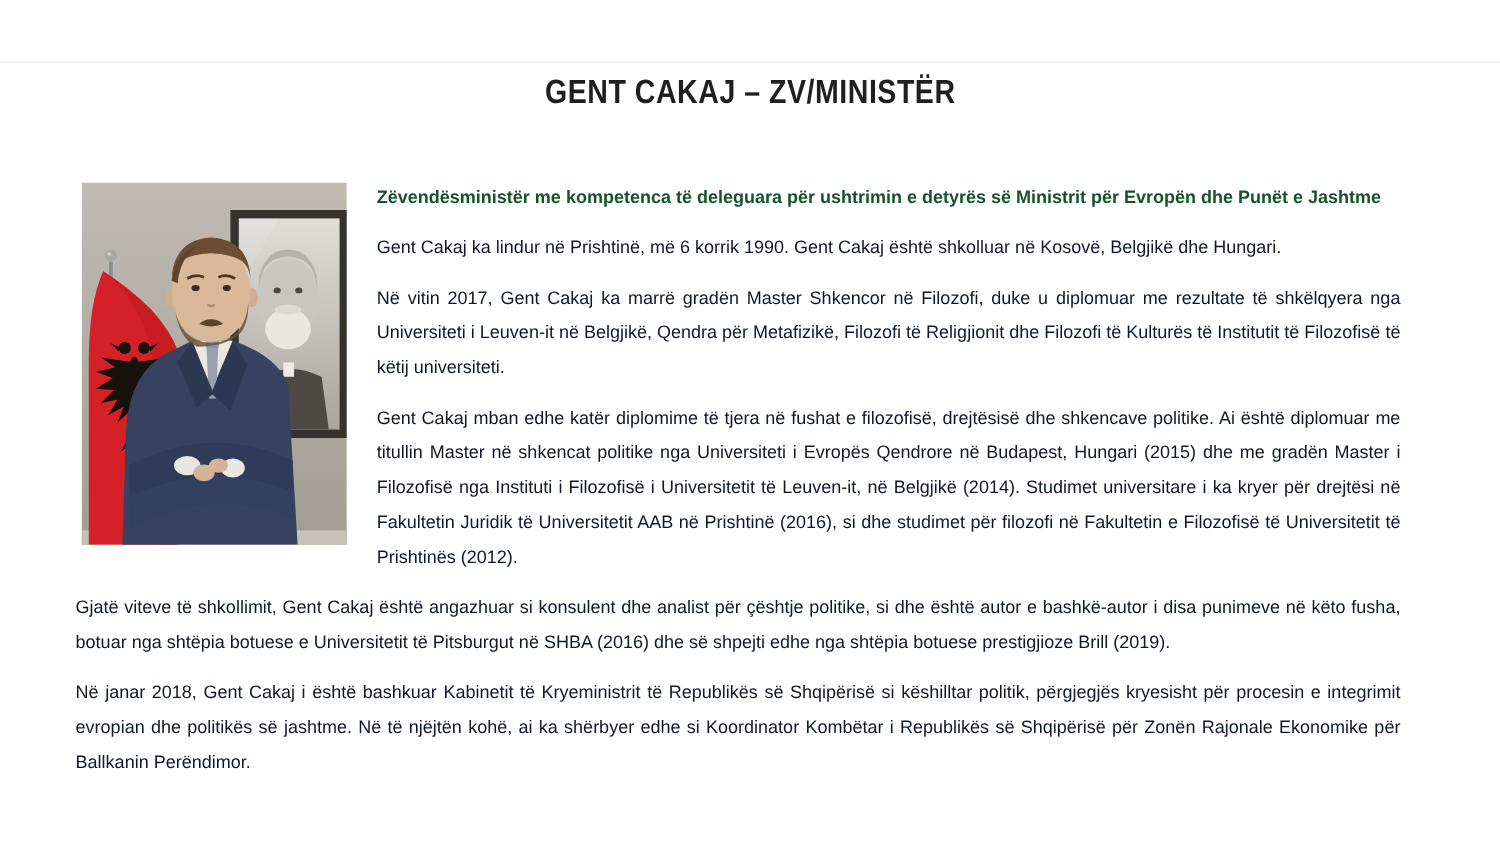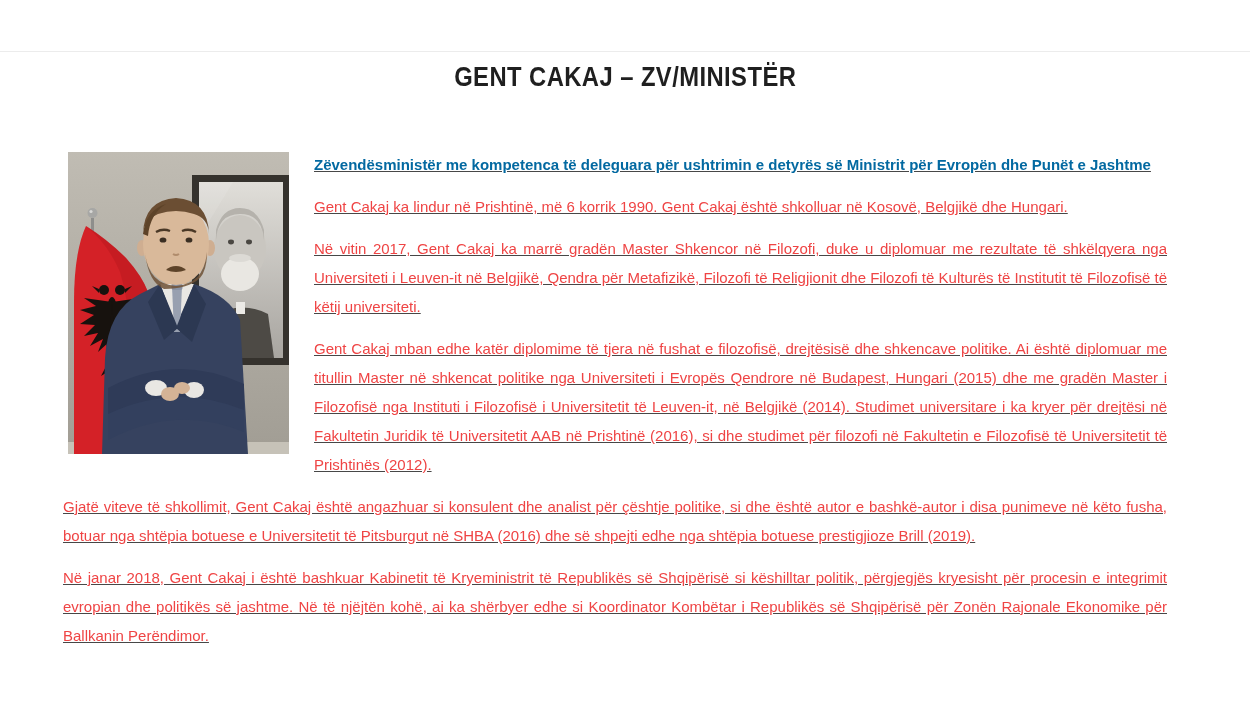--- a/index.html
+++ b/index.html
@@ -9,21 +9,20 @@
     background: #ffffff;
     font-family: "Liberation Sans", sans-serif;
     color: #474747;
   }
   .viewport {
     width: 1250px;
     height: 704px;
     background: #ffffff;
     overflow: hidden;
     position: relative;
-    text-decoration: underline;
   }
   .topbar {
     height: 52px;
     background: #ffffff;
     border-bottom: 1px solid #ececec;
   }
   .page-title {
     margin: 9px 0 0 0;
     text-align: center;
     font-size: 28px;
@@ -53,28 +52,28 @@
   .photo-figure svg {
     display: block;
     width: 221px;
     height: 302px;
   }
   .lead-paragraph {
     margin: 0 0 13px 0;
     font-size: 15px;
     font-weight: bold;
     line-height: 29px;
-    color: #0369a1;
+    color: #14532d;
     text-align: justify;
   }
   .body-paragraph {
     margin: 0 0 13px 0;
     font-size: 15px;
     line-height: 29px;
-    color: #ef4444;
+    color: #0f172a;
     text-align: justify;
   }
 </style>
 </head>
 <body>
 
 <div class="viewport">
 
   <div class="topbar"></div>
 

